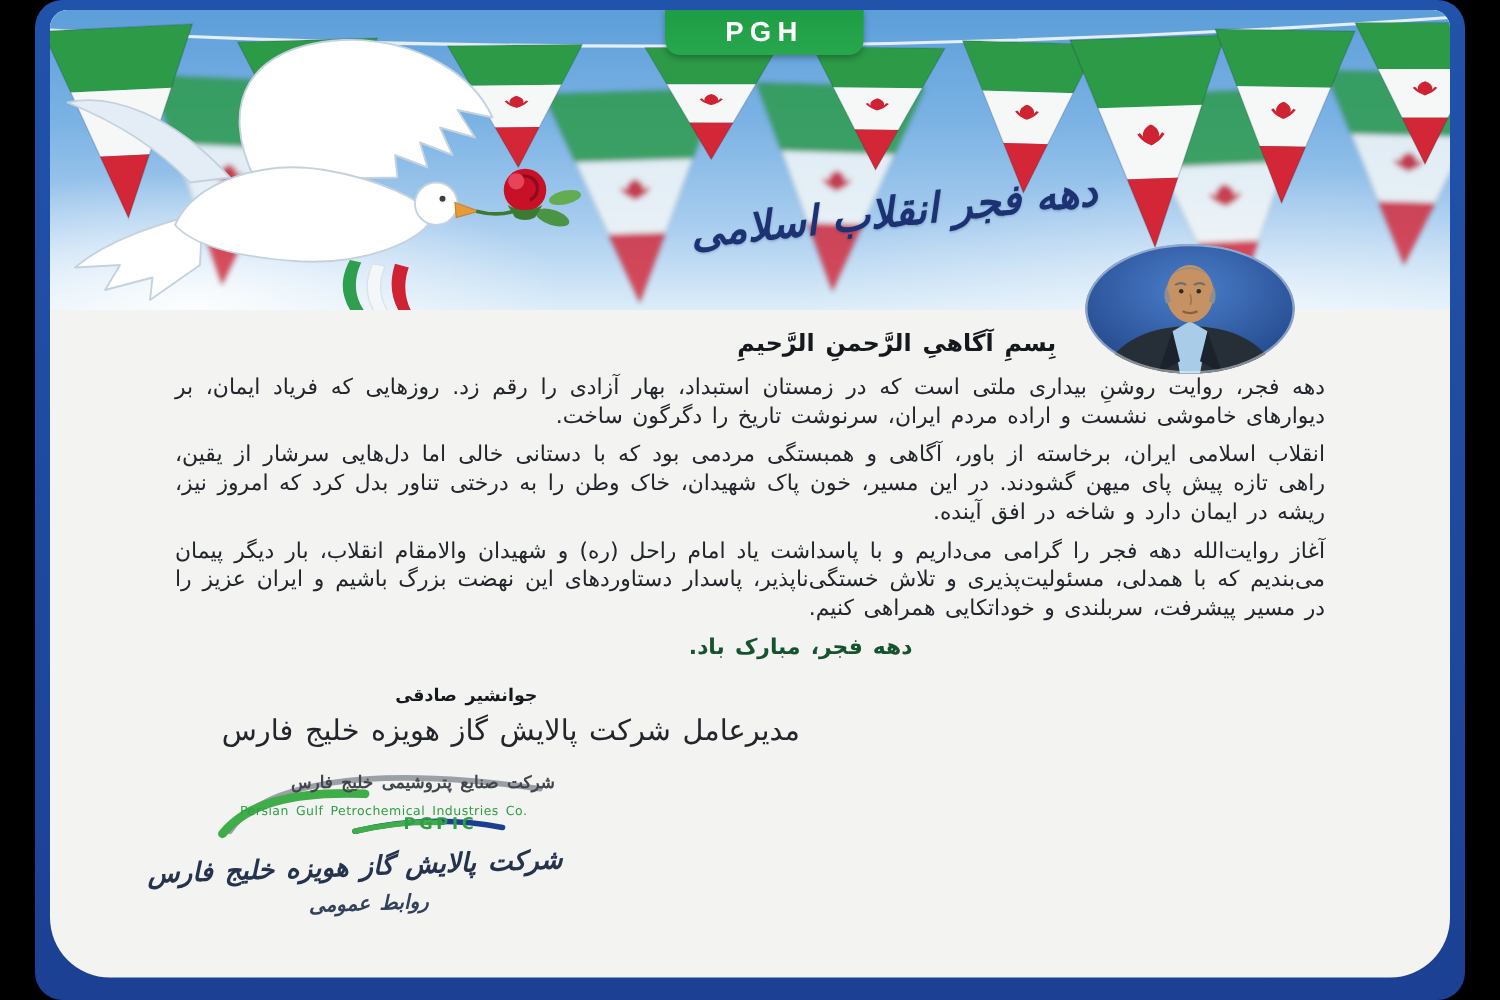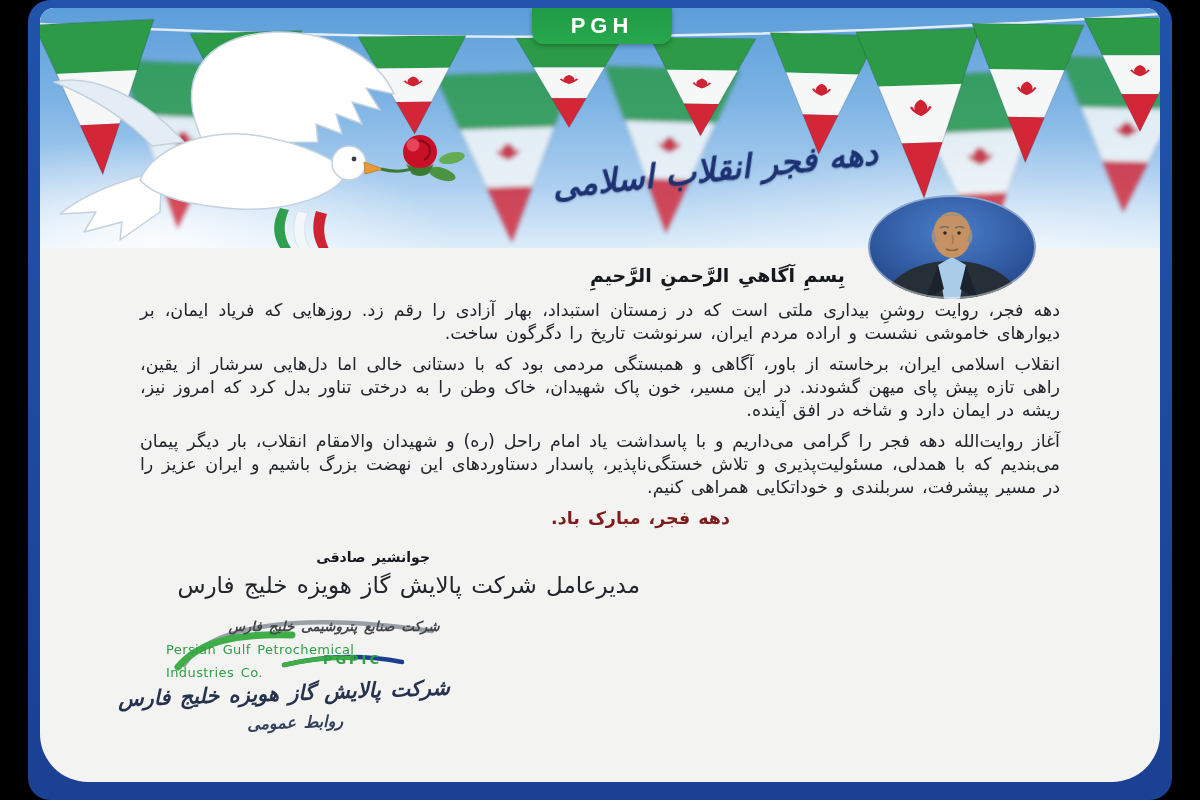--- a/index.html
+++ b/index.html
@@ -37,57 +37,57 @@
     position:absolute;left:470px;top:142px;width:410px;text-align:center;
     transform:rotate(-6deg);
     font-family:"DejaVu Serif","Liberation Serif",serif;font-style:italic;font-weight:bold;
     font-size:33px;color:#1c3272;letter-spacing:1px;
     text-shadow:0 1px 2px rgba(20,40,90,.25);
     direction:rtl;
   }
 
   
   .badge{
-    position:absolute;left:492px;top:0;width:140px;height:36px;z-index:30;
+    position:absolute;left:492px;top:0;width:159px;height:36px;z-index:30;
     background:linear-gradient(180deg,#1f9c44,#27a84d);
     border-radius:0 0 12px 12px;box-shadow:0 2px 5px rgba(0,0,0,.28);
     display:flex;align-items:center;justify-content:center;
     color:#fff;font-weight:bold;font-size:22px;letter-spacing:5px;
     font-family:"Liberation Sans","DejaVu Sans",sans-serif;
   }
 
   
   .portrait{position:absolute;left:828px;top:187px;width:168px;height:104px;z-index:20;}
 
   
   .content{
     position:relative;direction:rtl;padding:12px 100px 0 100px;
     color:#22252b;font-size:17.5px;line-height:23px;word-spacing:2px;
   }
   .bismillah{
     font-weight:bold;font-size:19px;color:#15181d;
     padding-left:0;padding-right:215px;margin:4px 0 12px 0;text-align:right;
   }
   .para{margin:0 0 8px 0;text-align:justify;}
-  .closing{font-weight:bold;color:#7f1d1d;margin:6px 0 0 0;padding-right:330px;text-align:right;}
+  .closing{font-weight:bold;color:#14532d;margin:6px 0 0 0;padding-right:330px;text-align:right;}
   .sig-name{font-weight:bold;font-size:14px;color:#15181d;margin-top:16px;padding-right:630px;text-align:right;white-space:nowrap;}
   .sig-title{font-size:23px;margin-top:5px;padding-right:420px;text-align:right;white-space:nowrap;}
 
   
   .logo-block{width:310px;margin:18px auto 0 0;margin-right:auto;margin-left:0;direction:rtl;
     
     margin-right:auto;}
   .pgpic{position:relative;width:280px;height:58px;margin-right:4px;}
   .pgpic-arcs{position:absolute;inset:0;width:280px;height:58px;}
   .pgpic-fa{
-    position:absolute;right:2px;top:0;width:220px;text-align:center;
-    font-family:"DejaVu Serif","Liberation Serif",serif;font-style:italic;font-weight:bold;
+    position:absolute;right:2px;top:0;width:220px;text-align:right;
+    font-family:"DejaVu Serif","Liberation Serif",serif;font-weight:bold;
     font-size:13.5px;color:#41464c;direction:rtl;white-space:nowrap;
   }
-  .pgpic-en{position:absolute;right:24px;top:23px;font-size:13px;color:#2f9e46;letter-spacing:.4px;direction:ltr;}
+  .pgpic-en{position:absolute;right:24px;top:23px;font-size:10px;color:#2f9e46;letter-spacing:.4px;direction:ltr;}
   .pgpic-abbr{position:absolute;right:64px;top:33px;font-weight:bold;font-size:13px;color:#2f9e46;letter-spacing:3px;direction:ltr;}
   .company-script{
     margin-top:8px;text-align:center;transform:rotate(-2deg);direction:rtl;white-space:nowrap;
     font-family:"DejaVu Serif","Liberation Serif",serif;font-style:italic;font-weight:bold;
     font-size:21px;color:#26334e;
   }
   .pr-note{
     margin-top:7px;text-align:center;transform:rotate(-2deg);direction:rtl;
     font-family:"DejaVu Serif","Liberation Serif",serif;font-style:italic;font-weight:bold;
     font-size:16px;color:#33415c;

